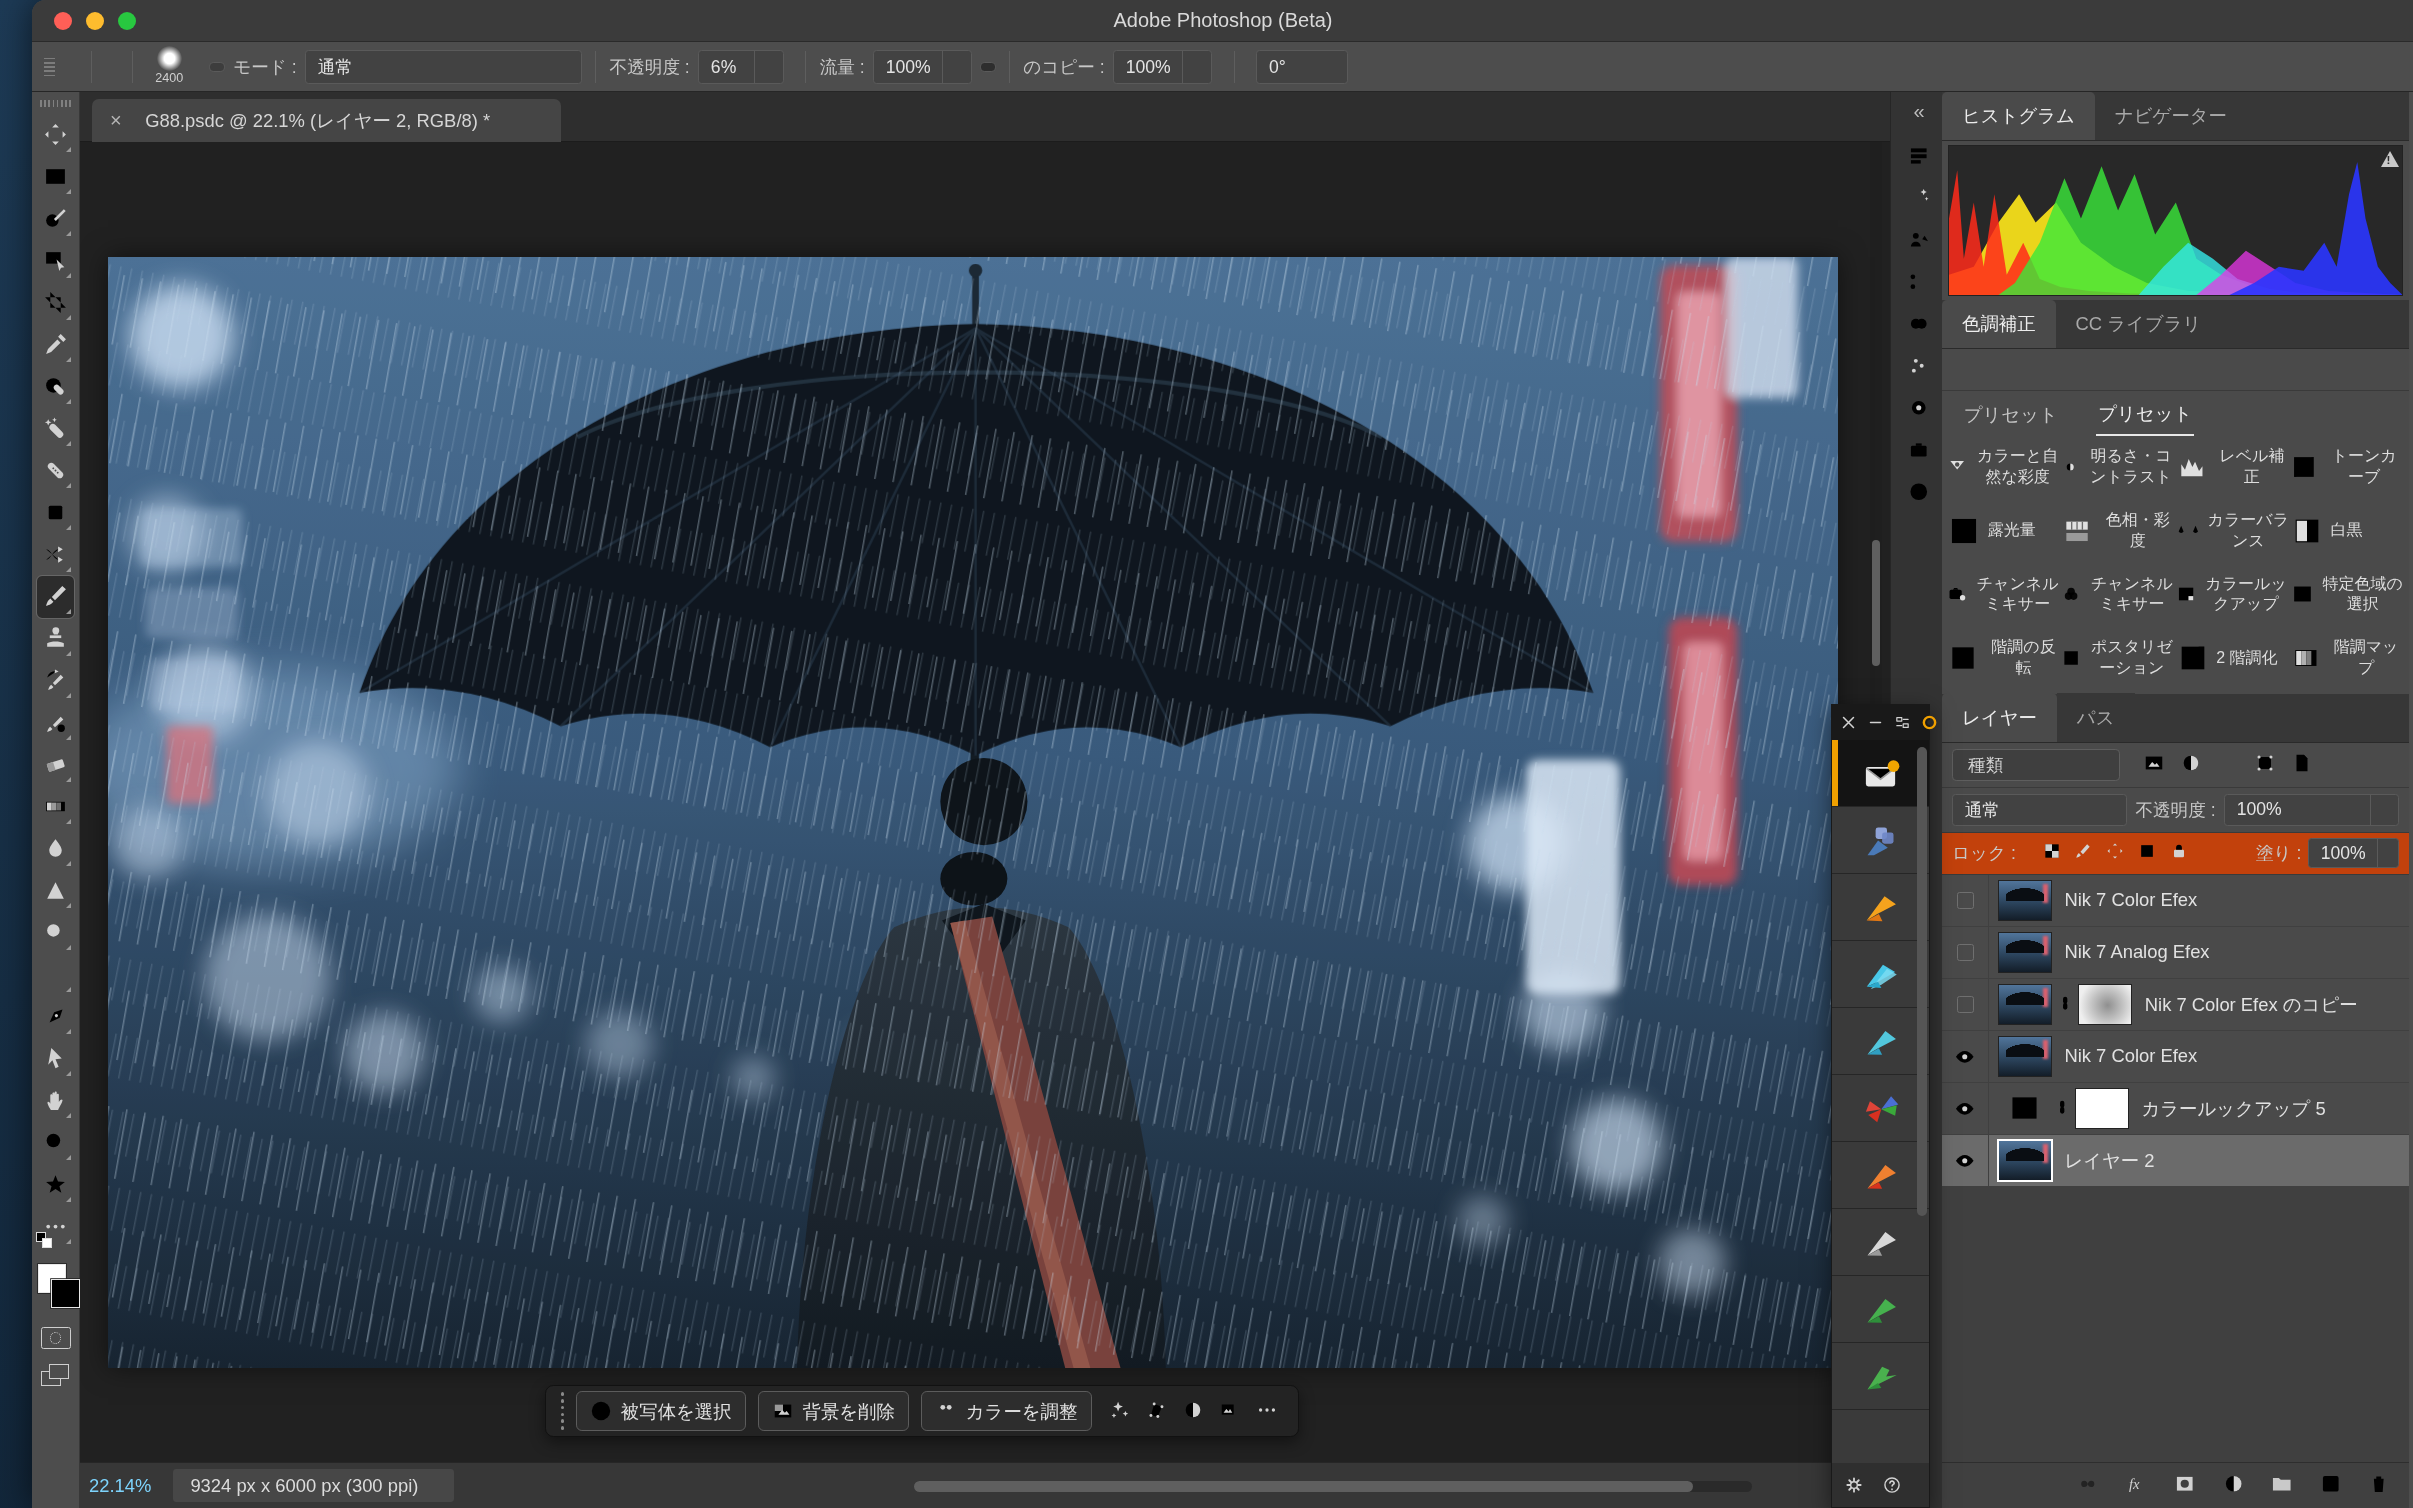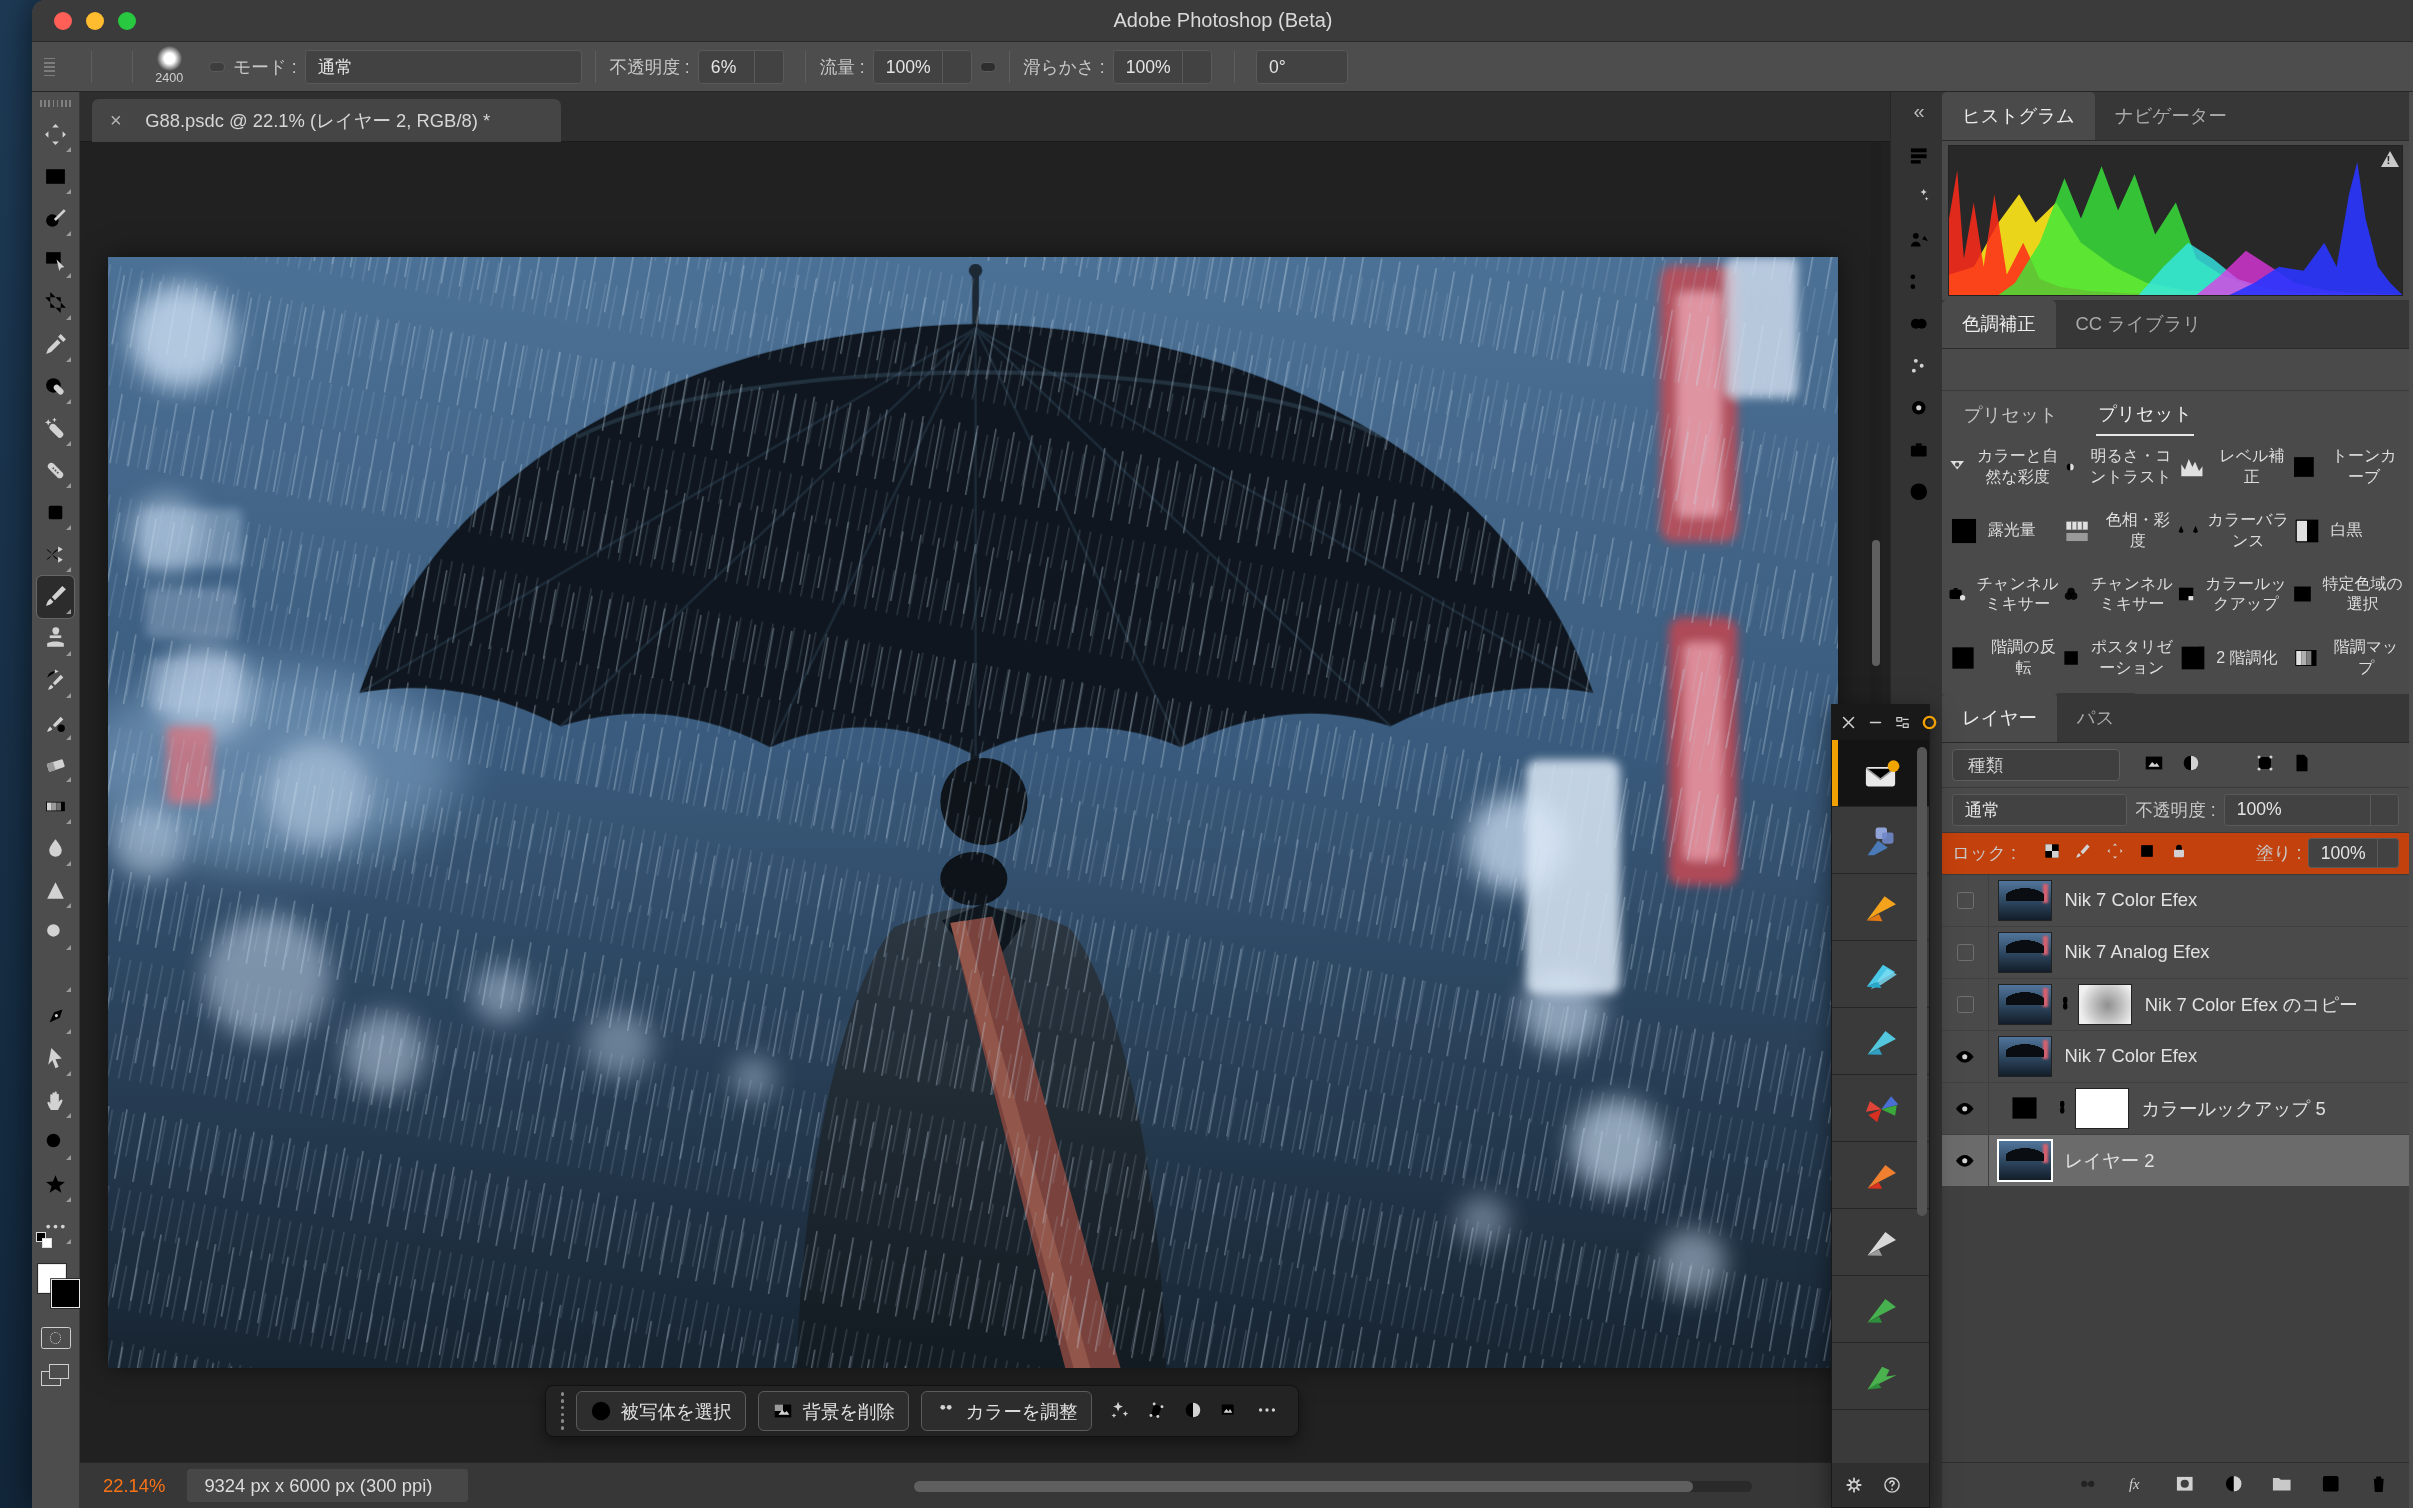--- a/index.html
+++ b/index.html
@@ -59,21 +59,21 @@
   #ctaskbar{position:absolute;left:465px;top:1243px;height:52px;background:#232323;border:0.8px solid #111;border-radius:8.4px;display:flex;align-items:center;gap:11.7px;padding:0 15px;box-shadow:0 5px 15px rgba(0,0,0,.45)}
   #ctaskbar .drag{display:flex;flex-direction:column;gap:3.4px}
   #ctaskbar .drag i{width:3.4px;height:3.4px;background:#8a8a8a;border-radius:50%;display:block}
   .cbtn{display:flex;align-items:center;gap:8.4px;border:0.8px solid #5c5c5c;border-radius:5.9px;padding:6.7px 13.4px;font-size:18.4px;color:#e2e2e2;background:#2d2d2d}
   .cbtn svg,.cico svg{width:22px;height:22px}
   .cico{padding:5px}
   
   #vscroll{position:absolute;right:8.4px;top:0;width:11.7px;height:1320px;background:#1b1b1b33}
   #vscroll i{position:absolute;left:1.7px;top:398px;width:8.4px;height:126px;background:#5f5f5f;border-radius:4.2px;display:block}
   #statusbar{position:absolute;left:0;top:1370px;width:100%;height:46px;background:#373737;border-top:0.8px solid #262626;display:flex;align-items:center;font-size:18.4px}
-  #statusbar .zoomv{margin-left:23px;color:#f97316}
+  #statusbar .zoomv{margin-left:9px;color:#7dd3fc}
   #statusbar .docinfo{margin-left:22px;background:#474747;border-radius:3.4px;padding:5.9px 17px;display:flex;gap:18.4px;align-items:flex-end;color:#dcdcdc}
   #hscroll{position:absolute;left:834px;top:17.6px;width:838px;height:11px;background:#2a2a2a;border-radius:5.9px}
   #hscroll i{position:absolute;left:0;top:0;width:779px;height:11px;background:#5f5f5f;border-radius:5.9px;display:block}
   
   #dockcol{position:absolute;left:1858px;top:92px;width:57px;height:1416px;background:#333;border-left:0.8px solid #262626;display:flex;flex-direction:column;align-items:center;padding-top:8.4px;gap:6.7px}
   #dockcol .chevs{color:#bdbdbd;font-size:20px;margin-bottom:5px}
   .dockic{width:42px;height:42px;display:flex;align-items:center;justify-content:center;border-radius:5px}
   .dockic svg{width:23.5px;height:23.5px}
   
   #rightcol{position:absolute;left:1910px;top:92px;width:467px;height:1416px;background:#404040}
@@ -223,21 +223,21 @@
         </span>
     <span class="obtn togglebtn" style="background:#2e2e2e">
           <span class="ic">
             <svg viewBox="0 0 24 24">
               <path d="M8 5a8 8 0 000 14"></path>
               <path d="M12 12l6.5-7.5 2.5 2-6.5 7.5c-1.2 1.2-2.5-1-2.5-2z" fill="#d2d2d2" stroke="none"></path>
             </svg>
           </span>
         </span>
     <span class="sep"></span>
-    <span class="oblabel">滑らかさ :</span>
+    <span class="oblabel">のコピー :</span>
     <span class="field">
           <span class="val">100%</span>
           <span class="chev"></span>
         </span>
     <span class="ic">
           <svg viewBox="0 0 24 24">
             <circle cx="12" cy="12" r="4"></circle>
             <path d="M12 4v3M12 17v3M4 12h3M17 12h3M6.3 6.3l2.1 2.1M15.6 15.6l2.1 2.1M6.3 17.7l2.1-2.1M15.6 8.4l2.1-2.1" stroke-width="2.2"></path>
           </svg>
         </span>

